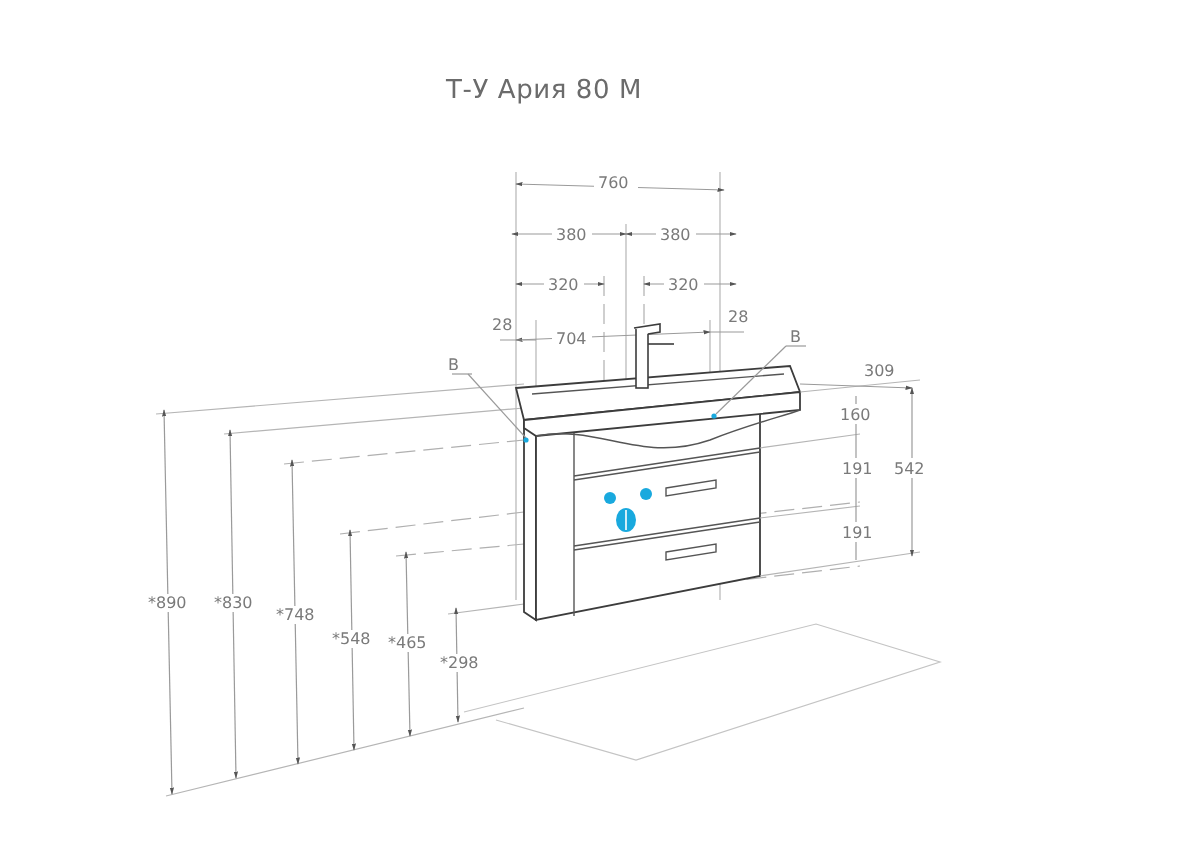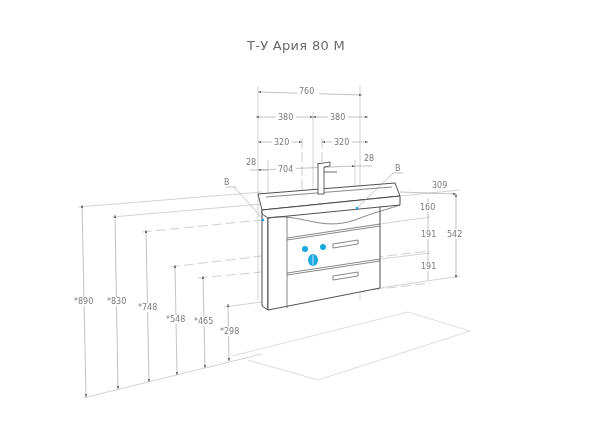--- a/index.html
+++ b/index.html
@@ -1,17 +1,17 @@
 <!DOCTYPE html>
 <html><head>
 <meta charset="utf-8">
 <style>
   html, body { margin: 0; padding: 0; background: #ffffff; }
   body { width: 600px; height: 424px; overflow: hidden; position: relative; font-family: "DejaVu Sans", sans-serif; }
-  .title { position: absolute; left: 0; top: 38px; width: 544px; text-align: center; font-size: 13px; color: #6b6b6b; letter-spacing: 0.3px; margin-left: 24px; }
+  .title { position: absolute; left: 0; top: 38px; width: 544px; text-align: center; font-size: 13px; color: #6b6b6b; letter-spacing: 0.3px; }
   svg { position: absolute; left: 0; top: 0; }
   .dim-text { font-family: "DejaVu Sans", sans-serif; font-size: 8px; fill: #7a7a7a; }
   .thin { stroke: #9a9a9a; stroke-width: 0.6; fill: none; }
   .ext { stroke: #b5b5b5; stroke-width: 0.6; fill: none; }
   .dash { stroke: #b0b0b0; stroke-width: 0.6; fill: none; stroke-dasharray: 10 4; }
   .body-line { stroke: #3c3c3c; stroke-width: 0.9; fill: #ffffff; }
   .body-thin { stroke: #555; stroke-width: 0.7; fill: none; }
   .floor { stroke: #c4c4c4; stroke-width: 0.6; fill: none; }
   .marker { fill: #19a9de; }
 </style>

